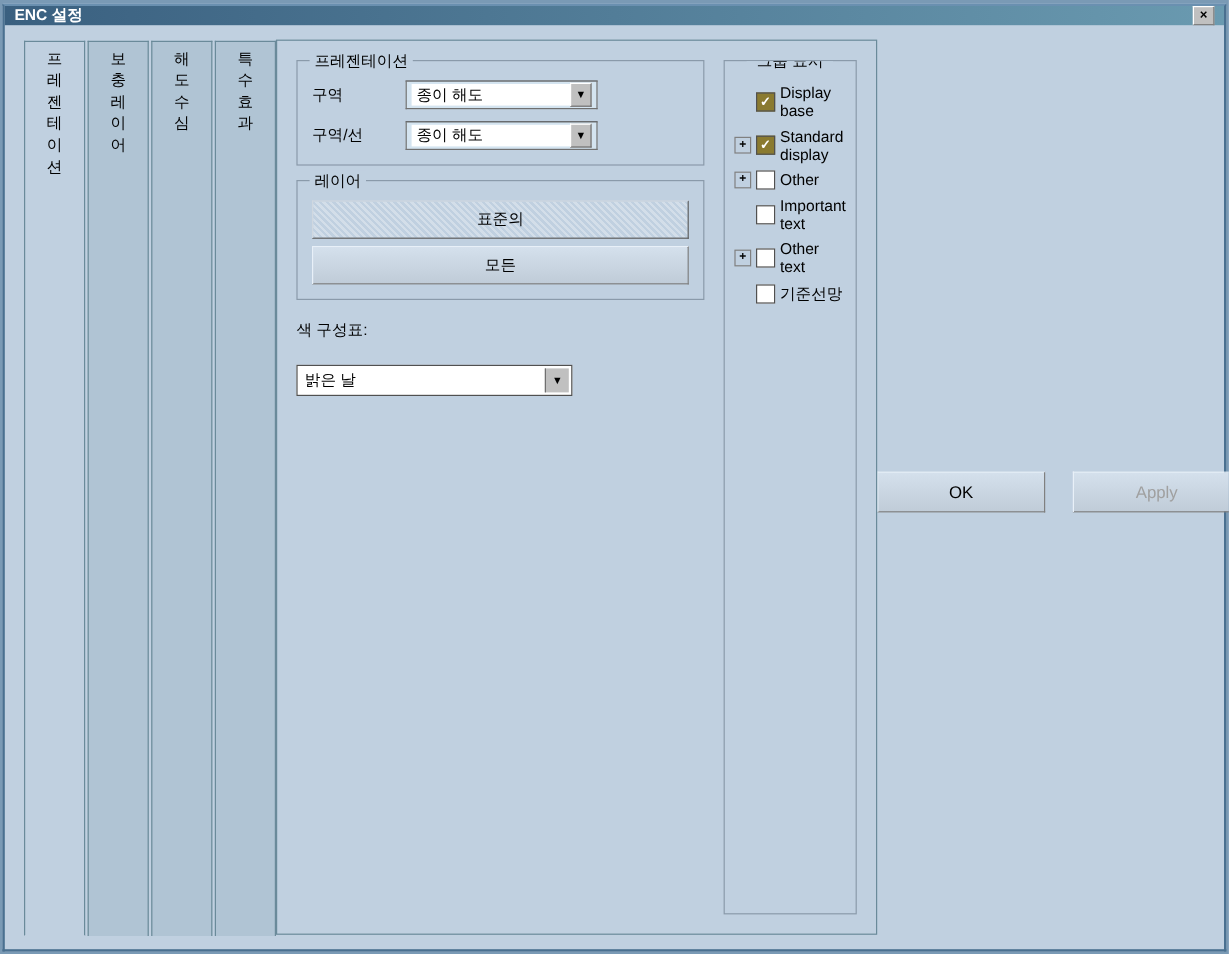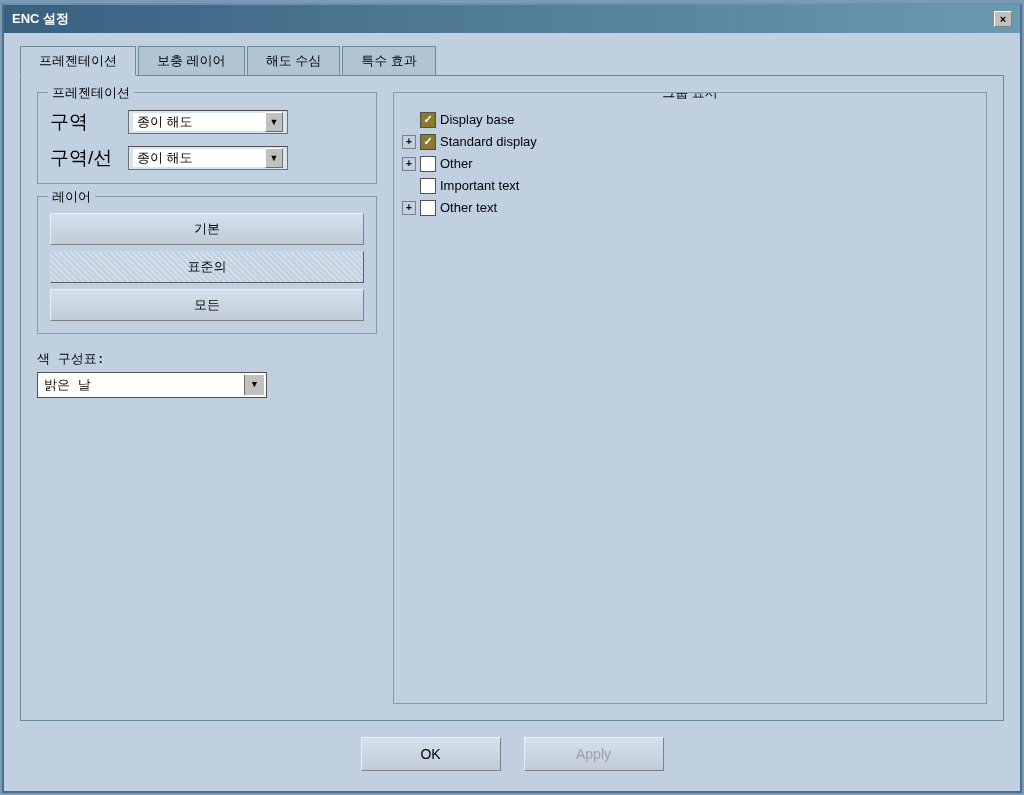--- a/index.html
+++ b/index.html
@@ -25,21 +25,21 @@
       flex-direction: column;
     }
 
     .title-bar {
       background: linear-gradient(to right, #3a6080, #6a9ab0);
       color: white;
       padding: 4px 8px;
       display: flex;
       align-items: center;
       justify-content: space-between;
-      height: 28px;
+      height: 16px;
       flex-shrink: 0;
     }
 
     .title-bar-text {
       font-weight: bold;
       font-size: 13px;
     }
 
     .close-btn {
       background: #c0c0c0;
@@ -54,21 +54,21 @@
       cursor: pointer;
       font-size: 11px;
       font-weight: bold;
       color: #000;
     }
 
     .dialog-content {
       padding: 12px 16px;
       flex: 1;
       display: flex;
-      flex-direction: column;
+      flex-direction: row;
     }
 
     
     .tabs {
       display: flex;
       margin-bottom: 0;
       gap: 2px;
     }
 
     .tab {
@@ -131,21 +131,21 @@
       margin-bottom: 10px;
       gap: 8px;
     }
 
     .form-row:last-child {
       margin-bottom: 0;
     }
 
     .form-label {
       width: 70px;
-      font-size: 19px;
+      font-size: 13px;
     }
 
     .win-select {
       background: #d4e4f0;
       border: 1px solid #707070;
       border-top: 1px solid #505050;
       padding: 2px 4px;
       font-size: 13px;
       display: flex;
       align-items: center;
@@ -206,23 +206,22 @@
         transparent 2px,
         rgba(255,255,255,0.3) 2px,
         rgba(255,255,255,0.3) 4px
       );
     }
 
     
     .color-row {
       display: flex;
       flex-direction: column;
-      gap: 4px;
+      gap: 20px;
       margin-top: 4px;
-      font-family: Liberation Mono, monospace;
     }
 
     .color-select-container {
       display: flex;
       align-items: center;
     }
 
     .color-select {
       background: white;
       border: 1px solid #505050;
@@ -400,21 +399,20 @@
             <div class="win-select">
               <span class="win-select-text">종이 해도</span>
               <div class="win-select-arrow">▼</div>
             </div>
           </div>
         </div>
 
         <div class="group-box">
           <span class="group-label">레이어</span>
           <div class="layer-buttons">
-            <button class="win-button">기본</button>
             <button class="win-button selected">표준의</button>
             <button class="win-button">모든</button>
           </div>
         </div>
 
         <div class="color-row">
           <span>색 구성표:</span>
           <div class="color-select-container">
             <div class="color-select">
               <span class="color-select-text">밝은 날</span>
@@ -456,20 +454,25 @@
             <span>Important text</span>
           </div>
 
           <div class="tree-item">
             <div class="tree-expander">+</div>
             <div class="tree-checkbox"></div>
             <span>Other text</span>
           </div>
 
 
+          <div class="tree-item">
+            <span class="tree-expander-empty"></span>
+            <div class="tree-checkbox"></div>
+            <span>기준선망</span>
+          </div>
 
         </div>
       </div>
     </div>
 
     <div class="dialog-footer">
       <button class="footer-btn">OK</button>
       <button class="footer-btn disabled">Apply</button>
     </div>
   </div>

